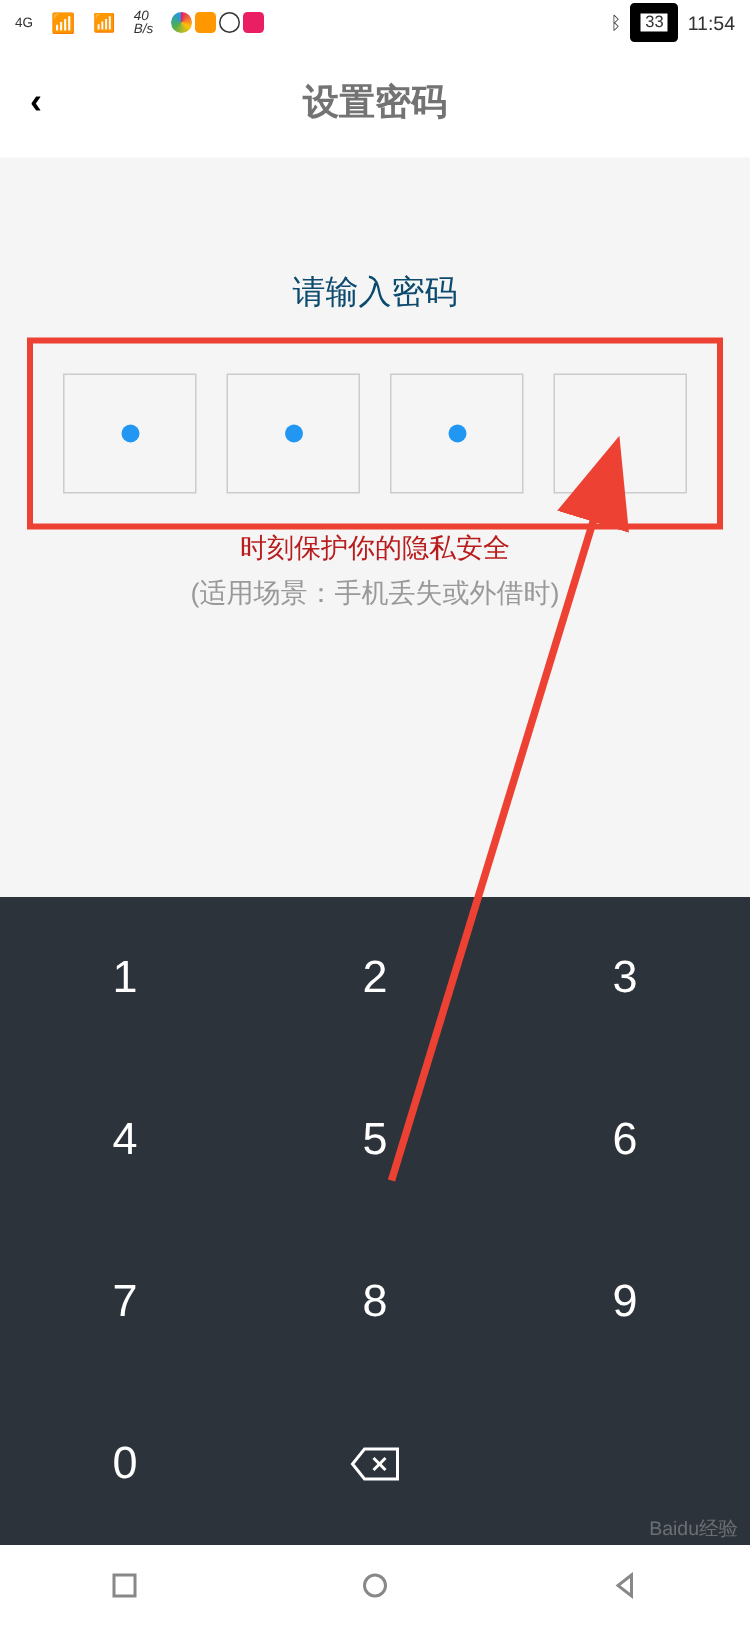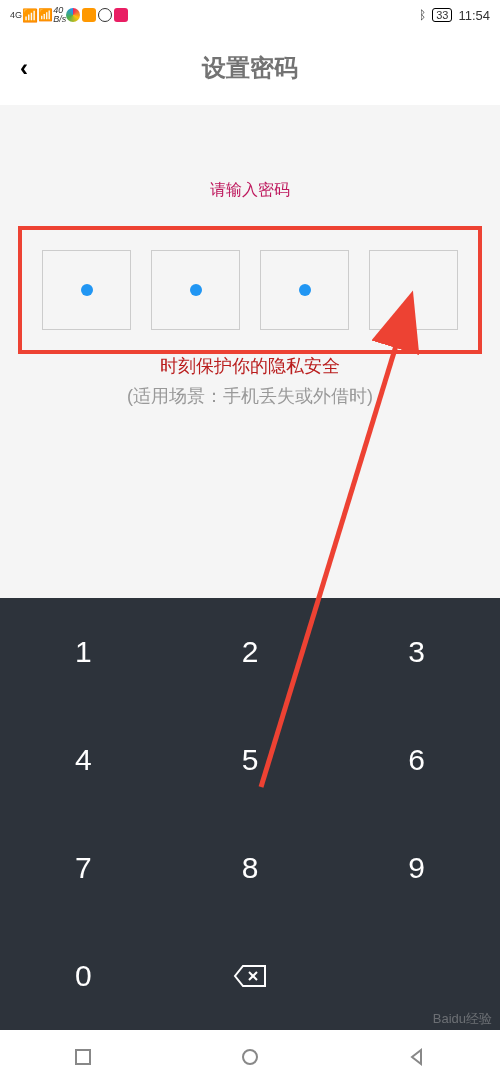--- a/index.html
+++ b/index.html
@@ -20,42 +20,42 @@
       display: flex;
       justify-content: space-between;
       align-items: center;
       padding: 0 10px;
       font-size: 13px;
       color: #333;
     }
     .status-left {
       display: flex;
       align-items: center;
-      gap: 0;
+      gap: 12px;
     }
     .status-right {
       display: flex;
       align-items: center;
       gap: 6px;
     }
     .app-icons {
       display: flex;
       gap: 2px;
     }
     .app-icon {
       width: 14px;
       height: 14px;
       border-radius: 3px;
     }
     .signal-label {
       font-size: 9px;
       line-height: 9px;
     }
     .battery-box {
-      border: 1px solid #000000;
+      border: 7px solid #000000;
       border-radius: 3px;
       padding: 0 3px;
       font-size: 11px;
     }
     .nav-bar {
       height: 75px;
       display: flex;
       align-items: center;
       padding: 0 20px;
       position: relative;
@@ -74,23 +74,23 @@
       color: #737373;
     }
     .content {
       background: #f5f5f5;
       height: 493px;
       padding-top: 75px;
       text-align: center;
       position: relative;
     }
     .prompt {
-      font-size: 16px;
-      color: #be185d;
-      margin-bottom: 25px;
+      font-size: 22px;
+      color: #0c4a6e;
+      margin-bottom: 15px;
     }
     .pin-container {
       border: 4px solid #ed4233;
       margin: 0 18px;
       padding: 20px 20px;
       display: flex;
       justify-content: space-between;
       gap: 20px;
     }
     .pin-box {

